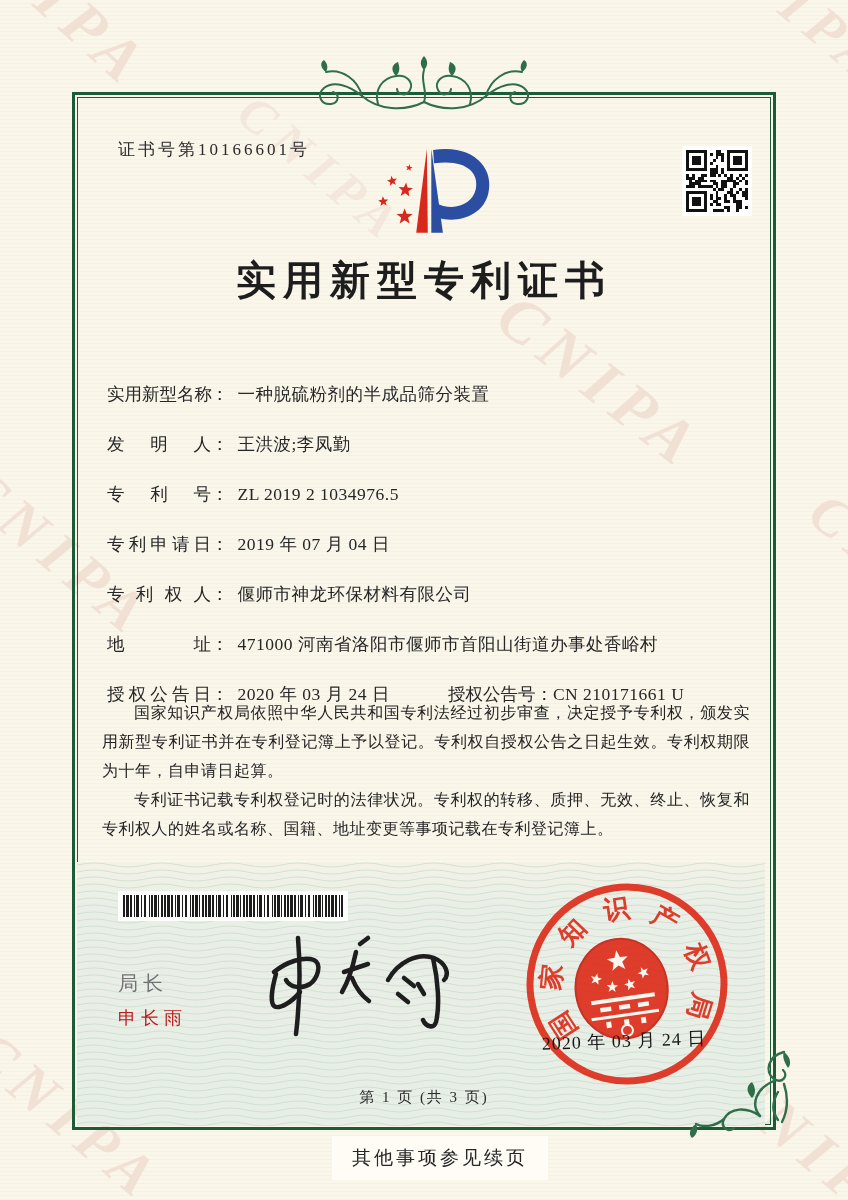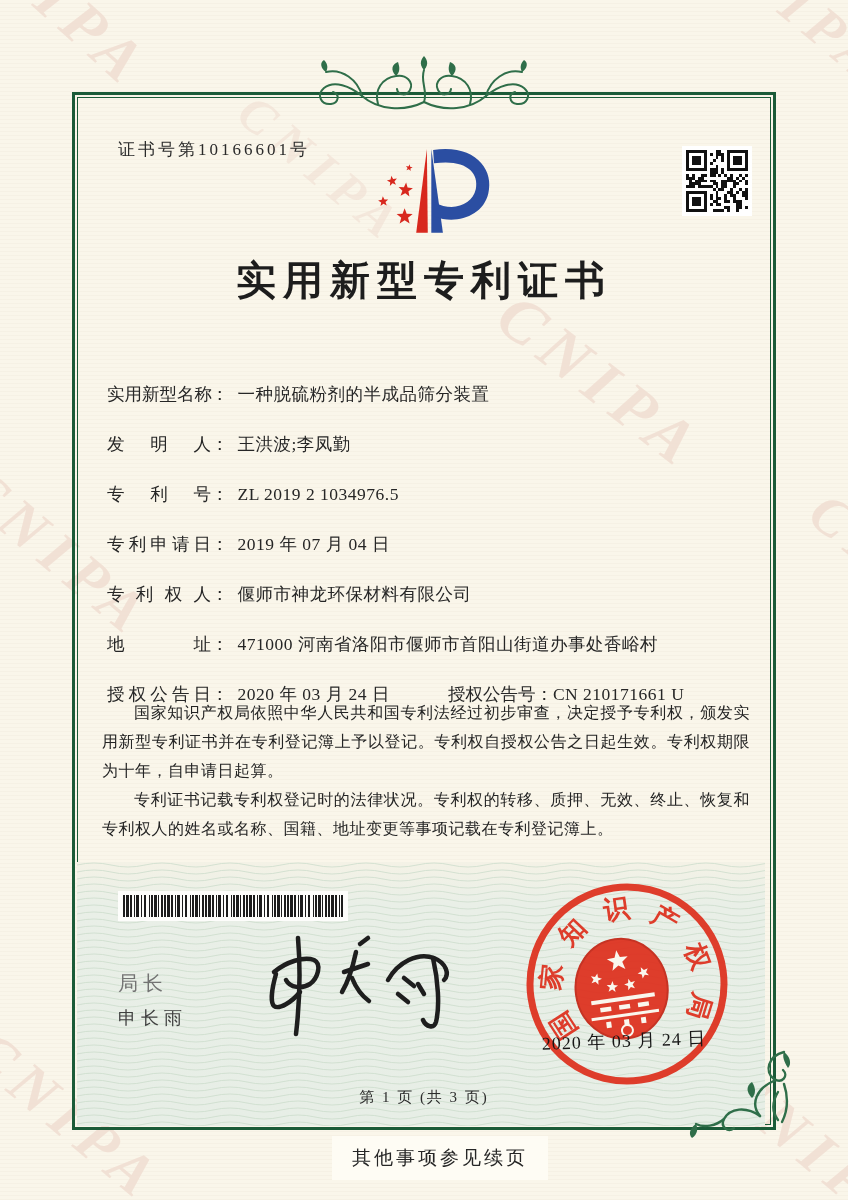--- a/index.html
+++ b/index.html
@@ -61,21 +61,21 @@
   .green-zone{
     position:absolute;left:77px;top:862px;width:688px;height:264px;
     background:linear-gradient(to bottom,#f4f2e6 0,#e9efe7 42px,#e7eee6 100%);
   }
   .green-zone svg{position:absolute;inset:0;}
   .barcode{
     position:absolute;left:118px;top:891px;background:#fdfdfb;
     padding:4px 5px;line-height:0;
   }
   .director-title{position:absolute;left:118px;top:970px;font-size:20px;letter-spacing:5px;color:#737373;}
-  .director-name{position:absolute;left:118px;top:1006px;font-size:18px;letter-spacing:5px;color:#404040;}
+  .director-name{position:absolute;left:118px;top:1006px;font-size:18px;letter-spacing:5px;color:#b91c1c;}
   .signature{position:absolute;left:252px;top:922px;}
   .seal{position:absolute;left:505px;top:880px;}
   .seal-date{
     position:absolute;left:524px;top:1029px;width:200px;text-align:center;
     font-size:18px;color:#161616;letter-spacing:1px;transform:rotate(-2deg);
     white-space:nowrap;
   }
   .page-info{
     position:absolute;left:0;top:1088px;width:848px;text-align:center;
     font-size:15px;letter-spacing:2px;color:#2b2b2b;

